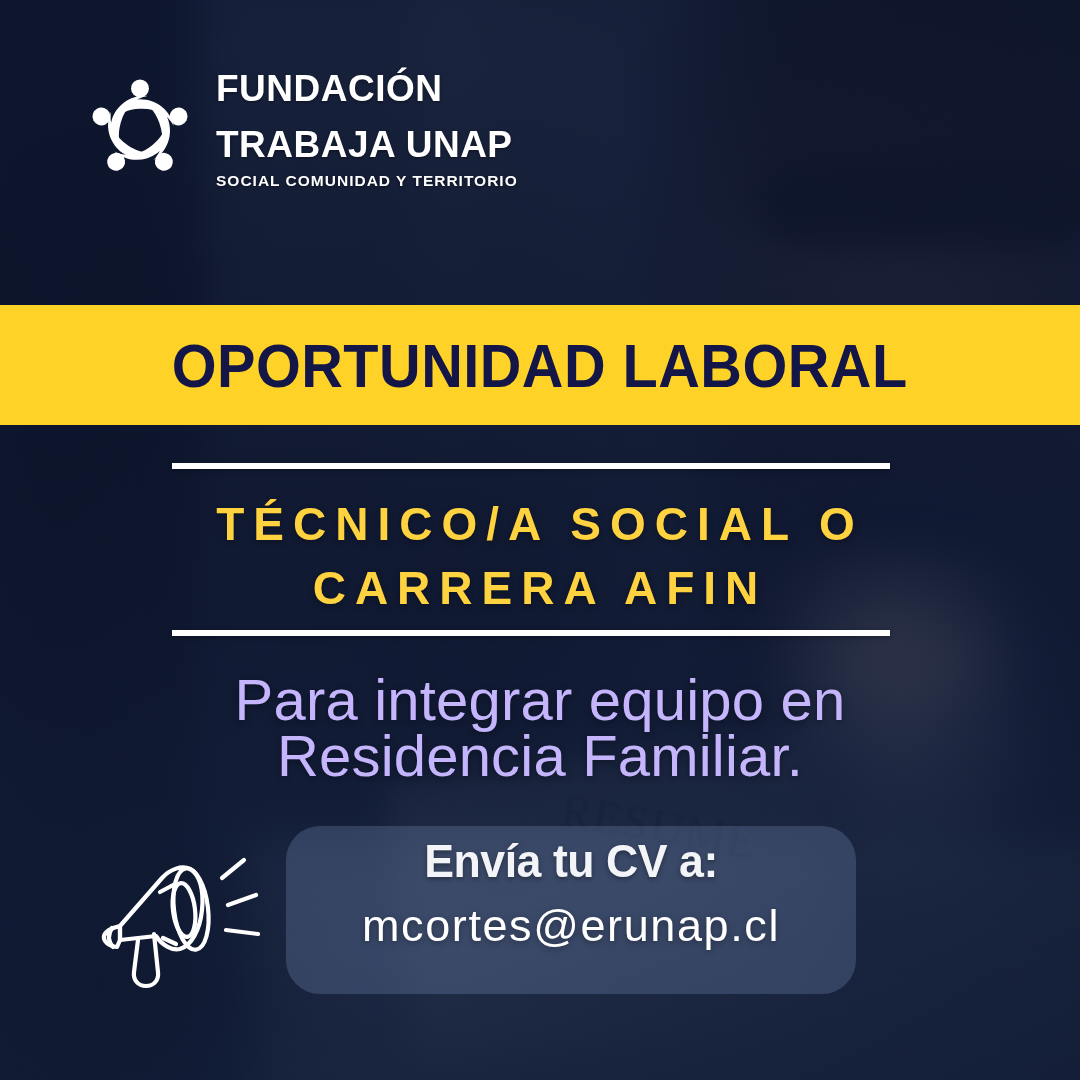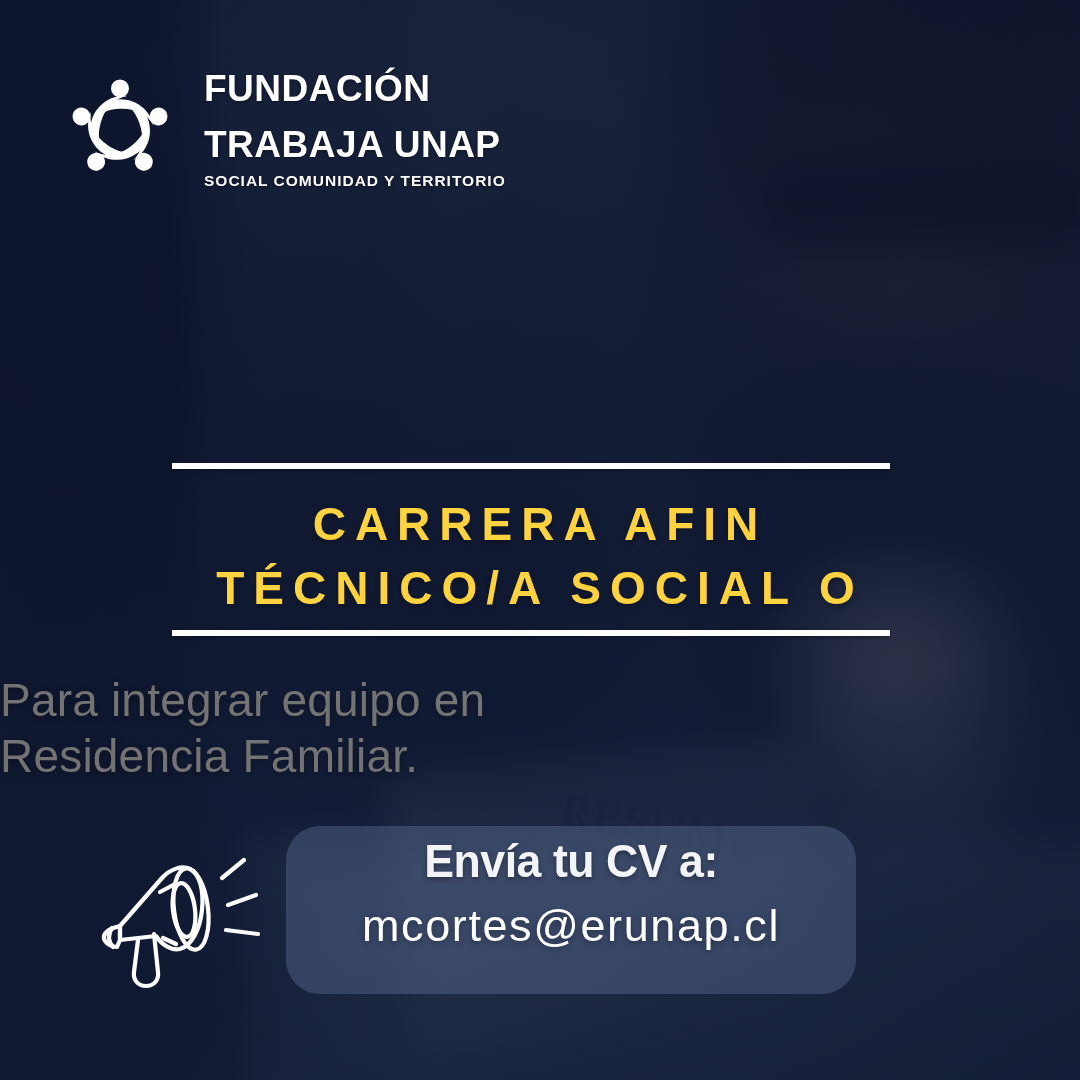--- a/index.html
+++ b/index.html
@@ -142,25 +142,25 @@
     inset: 0;
     background: radial-gradient(ellipse at 28% 46%, rgba(10,17,38,0.42) 0%, rgba(10,17,38,0.10) 55%, rgba(10,17,38,0.34) 100%);
   }
 
   
   .content { position: absolute; inset: 0; }
 
   
   .logo-block {
     position: absolute;
-    left: 68px;
+    left: 88px;
     top: 70px;
     display: flex;
     align-items: center;
-    gap: 32px;
+    gap: 24px;
   }
   .logo-mark { width: 104px; height: 104px; flex: 0 0 auto; }
   .logo-text { display: flex; flex-direction: column; line-height: 1; }
   .logo-line1, .logo-line2 {
     color: #ffffff;
     font-weight: 700;
     font-size: 37px;
     letter-spacing: 0.5px;
     font-family: "Liberation Sans", sans-serif;
     text-shadow: 0 1px 3px rgba(0,0,0,0.45);
@@ -223,22 +223,23 @@
     font-family: "Liberation Sans", sans-serif;
     text-shadow: 0 2px 6px rgba(0,0,0,0.3);
   }
   .job-title .t-line { display: block; }
 
   
   .description {
     position: absolute;
     left: 0; right: 0;
     top: 672px;
-    color: #737373;
-    font-size: 46px;
+    text-align: center;
+    color: #c4b5fd;
+    font-size: 58px;
     font-weight: 400;
     line-height: 56px;
     letter-spacing: 0.2px;
     font-family: "Liberation Sans", sans-serif;
     text-shadow: 0 2px 6px rgba(0,0,0,0.35);
     white-space: pre-line;
   }
 
   
   .contact-card {
@@ -344,26 +345,29 @@
           </g>
         </svg>
       </span>
       <span class="logo-text">
         <span class="logo-line1">FUNDACIÓN</span>
         <span class="logo-line2">TRABAJA UNAP</span>
         <span class="logo-tag">SOCIAL COMUNIDAD Y TERRITORIO</span>
       </span>
     </div>
 
+    <div class="banner">
+      <span class="banner-text">OPORTUNIDAD LABORAL</span>
+    </div>
 
     <div class="rule rule-top"></div>
 
     <div class="job-title">
+      <span class="t-line">TÉCNICO/A SOCIAL O</span>
       <span class="t-line">CARRERA AFIN</span>
-      <span class="t-line">TÉCNICO/A SOCIAL O</span>
     </div>
 
     <div class="rule rule-bottom"></div>
 
     <div class="description">Para integrar  equipo en
 Residencia Familiar.</div>
 
     <div class="contact-card"></div>
     <div class="contact-label">Envía tu CV a:</div>
     <div class="contact-email">mcortes@erunap.cl</div>

